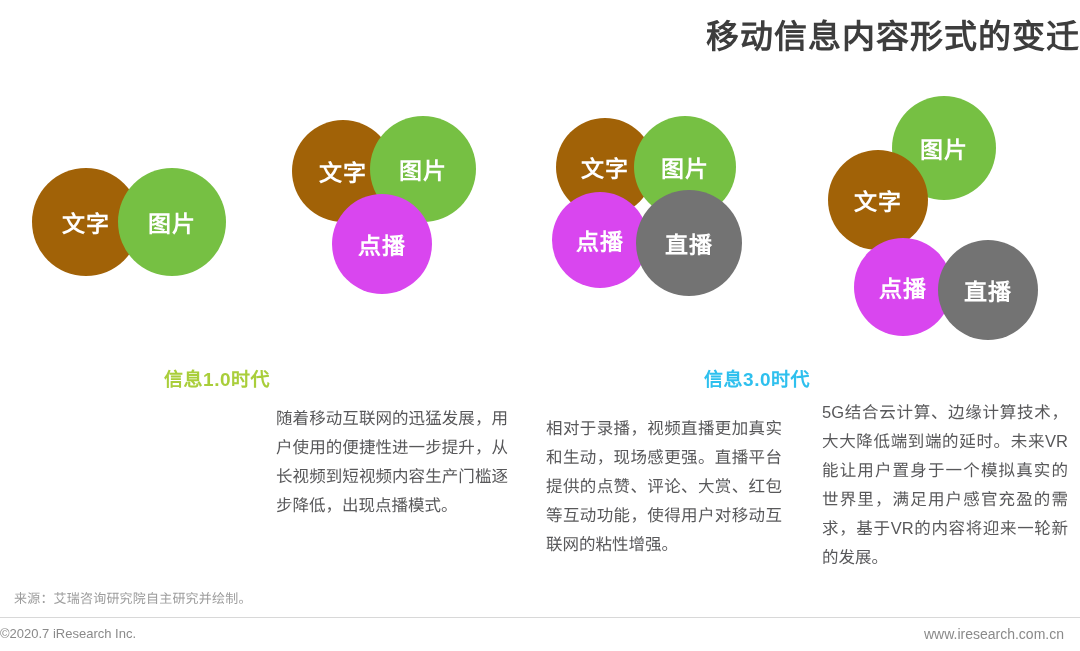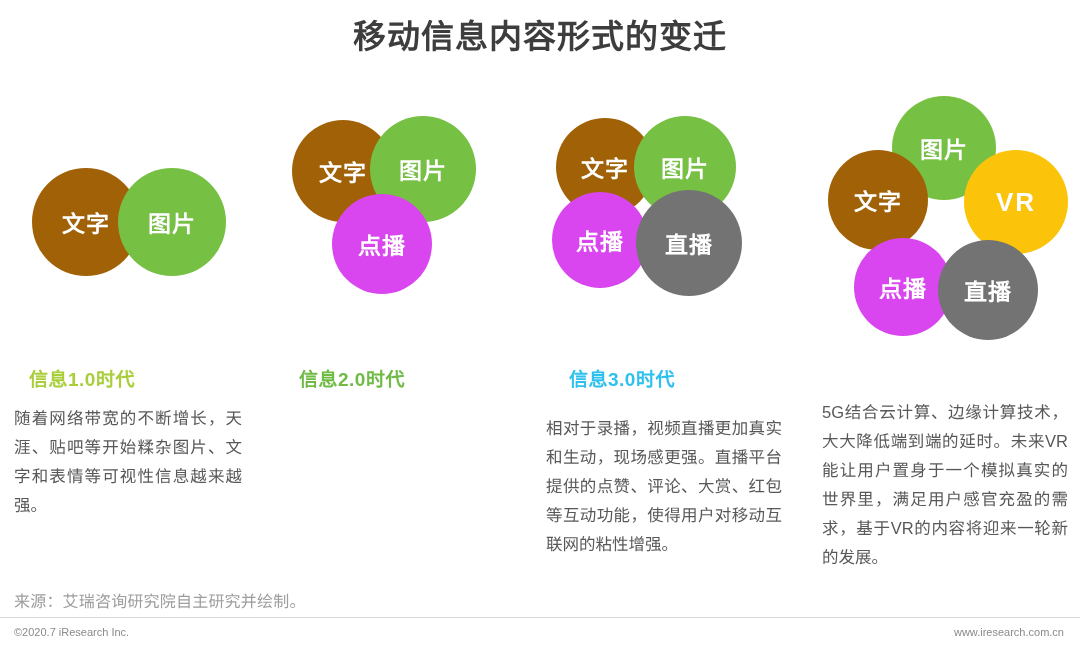--- a/index.html
+++ b/index.html
@@ -14,21 +14,21 @@
     font-family: "Liberation Sans", "DejaVu Sans", sans-serif;
     overflow: hidden;
   }
 
   
   .page-title {
     position: absolute;
     top: 10px;
     left: 0;
     width: 1080px;
-    text-align: center;
+    text-align: right;
     font-size: 33px;
     font-weight: bold;
     color: #3d3d3d;
     letter-spacing: 1px;
     line-height: 54px;
   }
 
   
   .columns {
     position: absolute;
@@ -70,25 +70,24 @@
   .c-dgreen{ background: #d946ef; }
   .c-cyan  { background: #737373; }
   .c-amber { background: #fbc40b; }
 
   
   .era {
     position: absolute;
     top: 272px;
     left: 0;
     width: 100%;
-    text-align: left;
+    text-align: right;
     font-size: 19px;
     font-weight: bold;
     letter-spacing: 0.5px;
-    padding-left: 29px;
   }
   .era.g1 { color: #a9ce3a; }
   .era.g2 { color: #6fbb45; }
   .era.g3 { color: #2ec0ee; }
   .era.g4 { color: #fbc40b; }
 
   
   .copy {
     position: absolute;
     top: 312px;
@@ -101,88 +100,86 @@
   .col-1 .copy { left: 14px;  width: 228px; }
   .col-2 .copy { left: 6px;   width: 232px; }
   .col-3 .copy { left: 6px;   width: 236px; top: 322px; }
   .col-4 .copy { left: 12px;  width: 246px; top: 306px; }
 
   
   .source {
     position: absolute;
     left: 14px;
     top: 588px;
-    font-size: 16px;
+    font-size: 13px;
     color: #9d9d9d;
     letter-spacing: 0.2px;
   }
   .footer-rule {
     position: absolute;
     left: 0;
     top: 617px;
     width: 1080px;
     height: 1px;
     background: #d8d8d8;
   }
   .footer-left {
     position: absolute;
-    left: 14px;
+    left: 0;
     top: 626px;
-    font-size: 11px;
+    font-size: 13px;
     color: #8a8a8a;
   }
   .footer-right {
     position: absolute;
     right: 16px;
     top: 626px;
-    font-size: 11px;
+    font-size: 14px;
     color: #8a8a8a;
   }
 </style>
 </head>
 <body>
 
 <div class="page-title">移动信息内容形式的变迁</div>
 
 <div class="columns">
 
   <div class="col col-1">
     <div class="cluster">
       <div class="bubble c-lime" style="width:108px;height:108px;left:32px;top:76px;">文字</div>
       <div class="bubble c-green" style="width:108px;height:108px;left:118px;top:76px;">图片</div>
     </div>
     <div class="era g1">信息1.0时代</div>
-    <div class="copy">随着网络带宽的不断增长，天涯、贴吧等开始糅杂图片、文字和表情等可视性信息越来越强。</div>
   </div>
 
   <div class="col col-2">
     <div class="cluster">
       <div class="bubble c-lime" style="width:102px;height:102px;left:22px;top:28px;">文字</div>
       <div class="bubble c-green" style="width:106px;height:106px;left:100px;top:24px;">图片</div>
       <div class="bubble c-dgreen" style="width:100px;height:100px;left:62px;top:102px;">点播</div>
     </div>
-    <div class="era g2">信息2.0时代</div>
+    <div class="copy">随着移动互联网的迅猛发展，用户使用的便捷性进一步提升，从长视频到短视频内容生产门槛逐步降低，出现点播模式。</div>
   </div>
 
   <div class="col col-3">
     <div class="cluster">
       <div class="bubble c-lime" style="width:98px;height:98px;left:16px;top:26px;">文字</div>
       <div class="bubble c-green" style="width:102px;height:102px;left:94px;top:24px;">图片</div>
       <div class="bubble c-dgreen" style="width:96px;height:96px;left:12px;top:100px;">点播</div>
       <div class="bubble c-cyan" style="width:106px;height:106px;left:96px;top:98px;">直播</div>
     </div>
     <div class="era g3">信息3.0时代</div>
     <div class="copy">相对于录播，视频直播更加真实和生动，现场感更强。直播平台提供的点赞、评论、大赏、红包等互动功能，使得用户对移动互联网的粘性增强。</div>
   </div>
 
   <div class="col col-4">
     <div class="cluster">
       <div class="bubble c-green" style="width:104px;height:104px;left:82px;top:4px;">图片</div>
       <div class="bubble c-lime" style="width:100px;height:100px;left:18px;top:58px;">文字</div>
-      <div class="bubble c-amber vr" style="width:104px;height:104px;left:154px;top:58px;">VR</div>
       <div class="bubble c-dgreen" style="width:98px;height:98px;left:44px;top:146px;">点播</div>
       <div class="bubble c-cyan" style="width:100px;height:100px;left:128px;top:148px;">直播</div>
     </div>
     <div class="copy">5G结合云计算、边缘计算技术，大大降低端到端的延时。未来VR能让用户置身于一个模拟真实的世界里，满足用户感官充盈的需求，基于VR的内容将迎来一轮新的发展。</div>
   </div>
 
 </div>
 
 <div class="source">来源：艾瑞咨询研究院自主研究并绘制。</div>
 <div class="footer-rule"></div>

